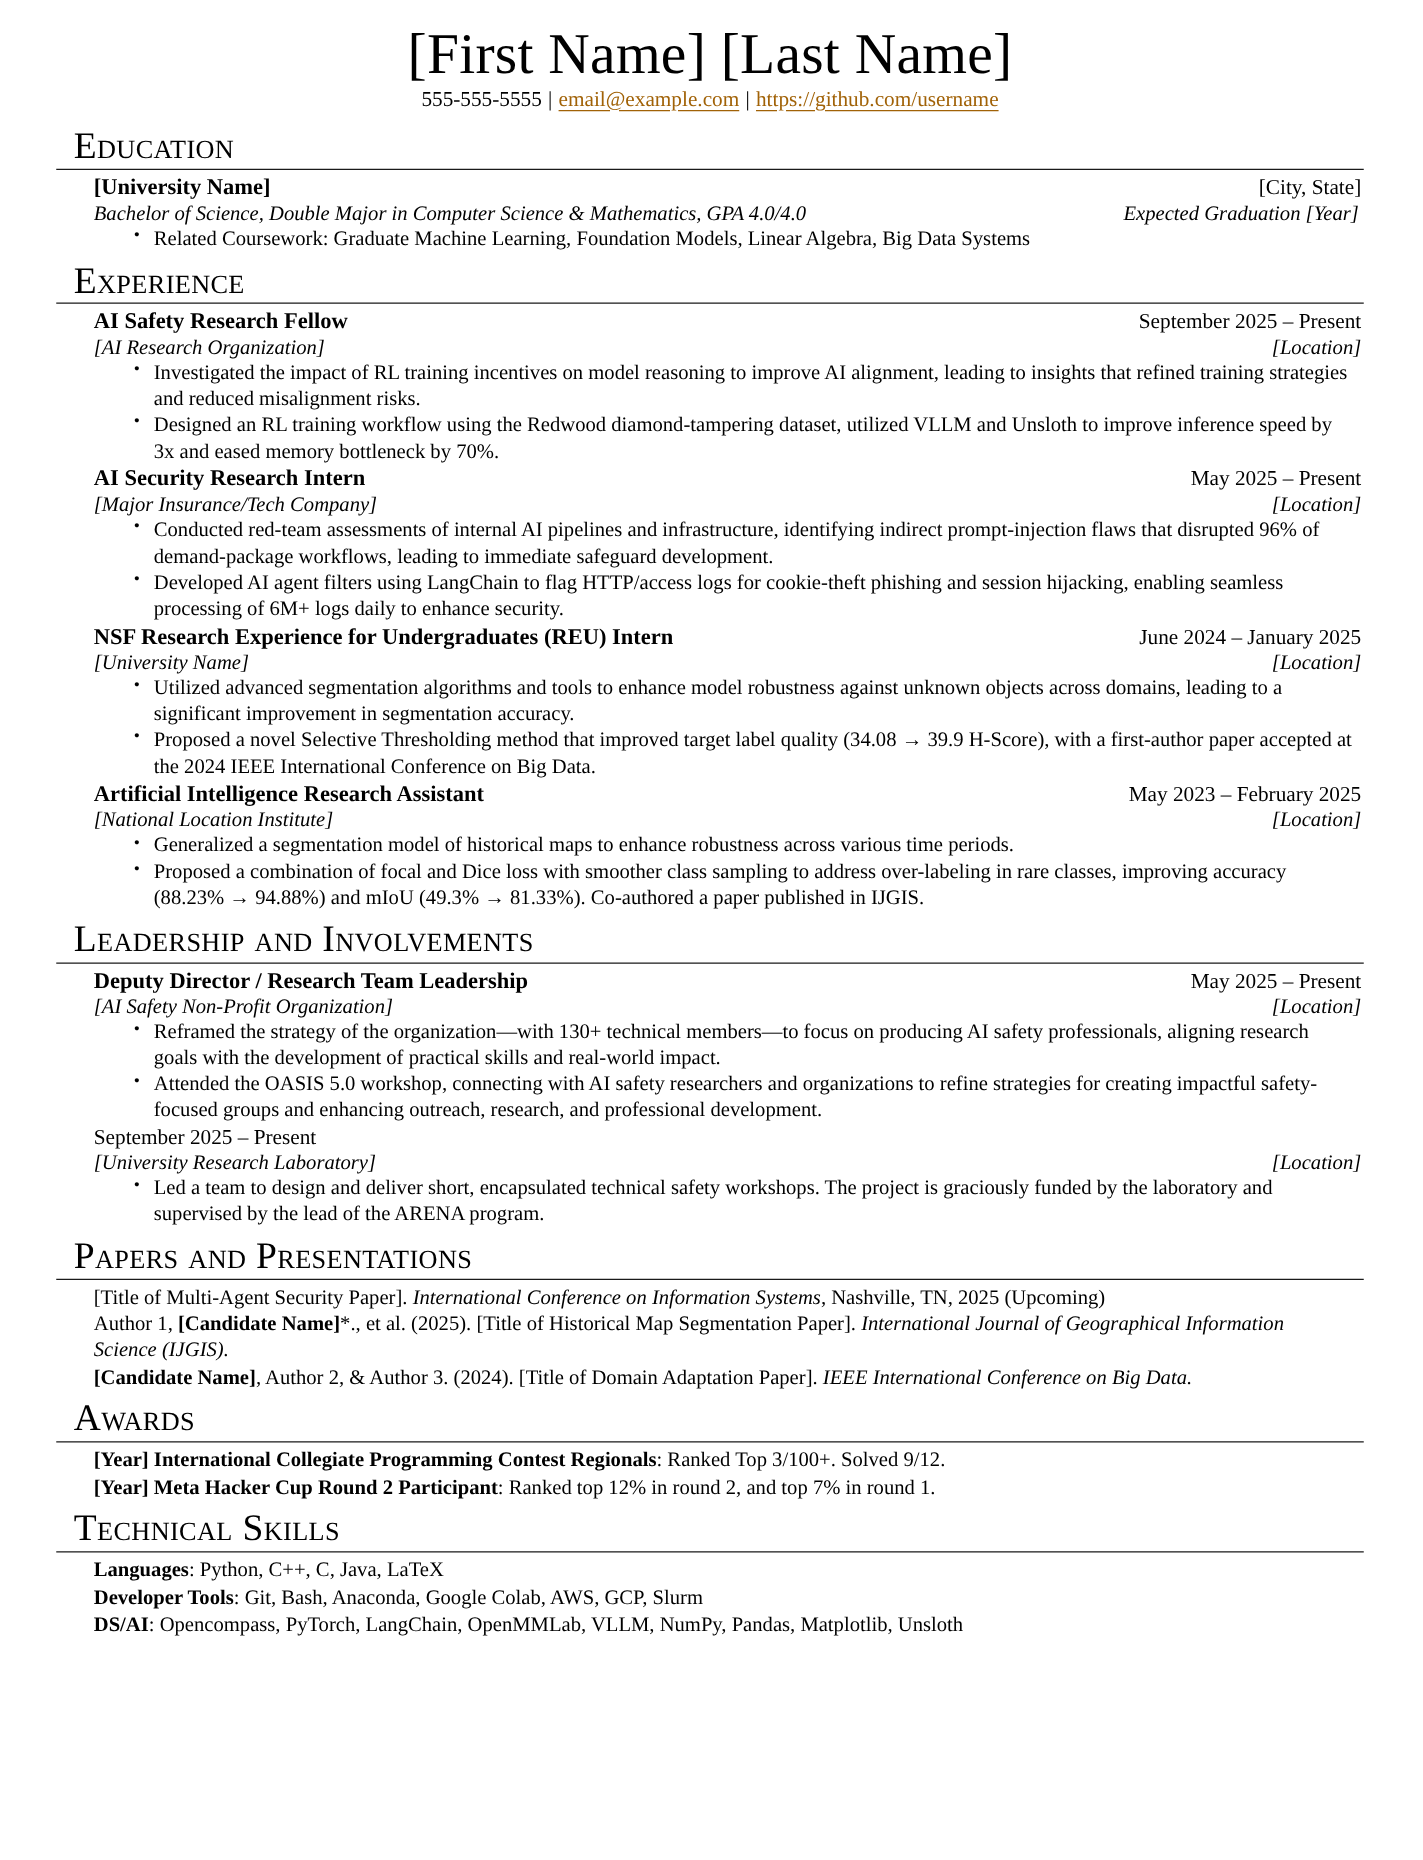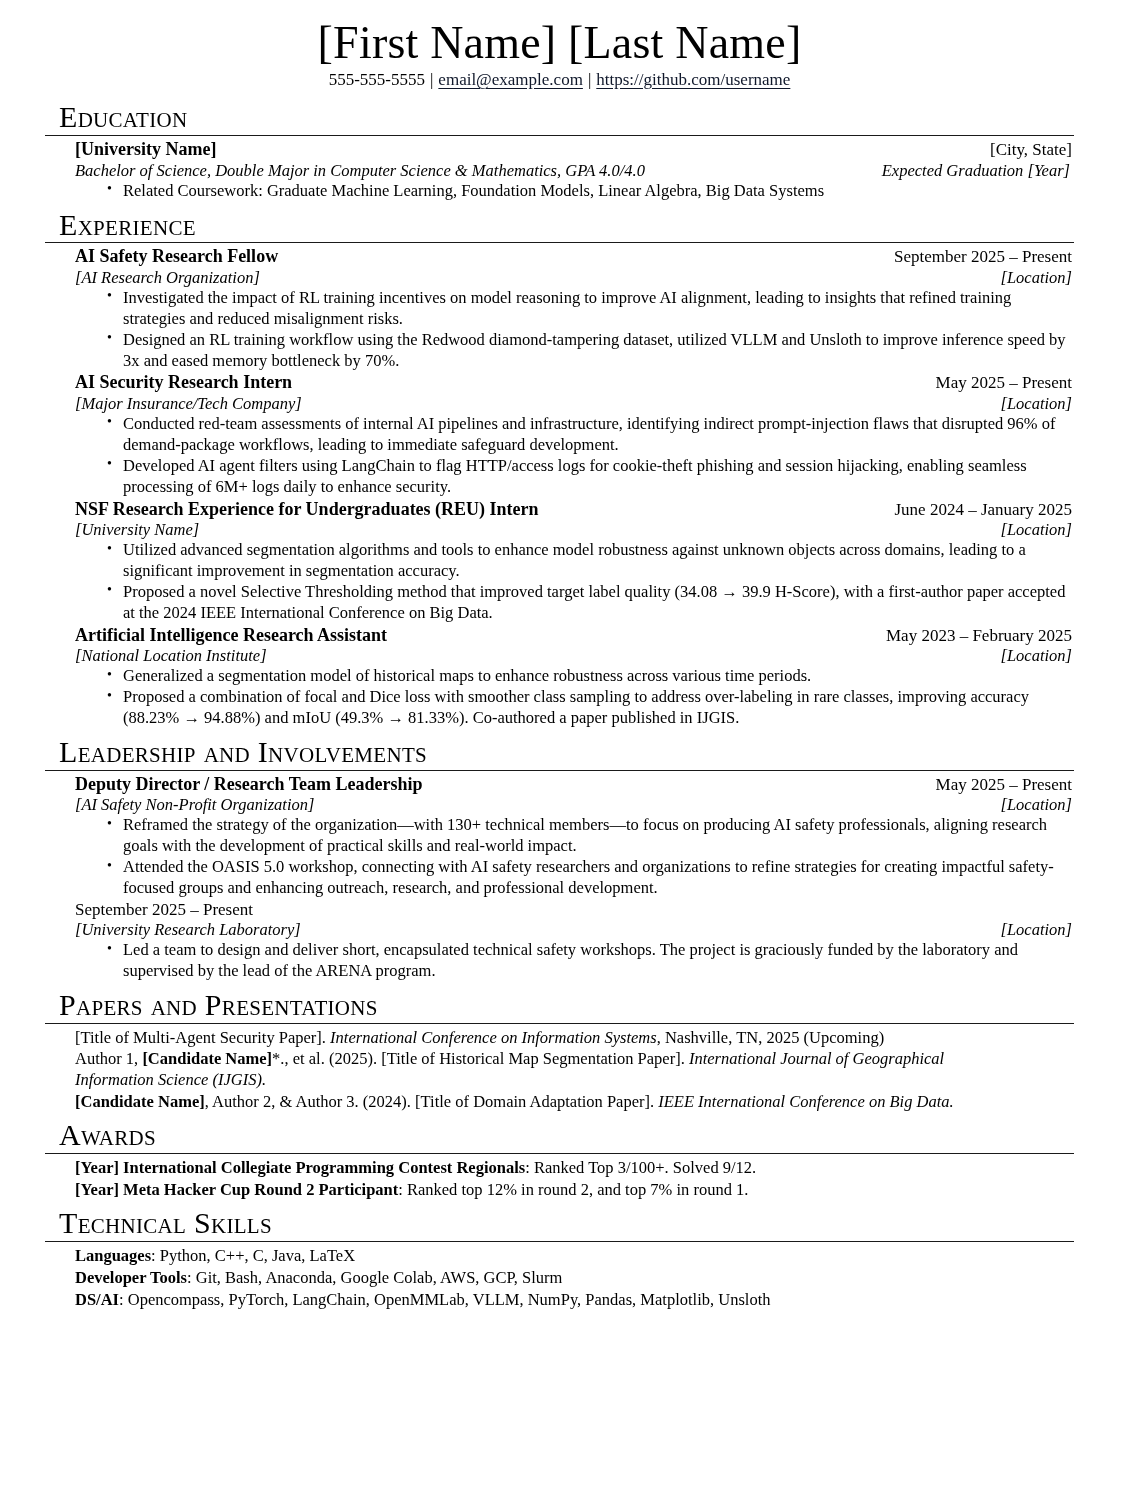--- a/index.html
+++ b/index.html
@@ -13,21 +13,21 @@
     font-family: "Liberation Serif", "DejaVu Serif", serif;
     color: #000000;
     font-size: 16.5px;
     line-height: 1.22;
     overflow: hidden;
   }
   .page {
     width: 1138px;
     height: 1488px;
     box-sizing: border-box;
-    padding: 14px 64px 0 45px;
+    padding: 14px 47px 0 45px;
     position: relative;
   }
 
   
   .name {
     text-align: center;
     font-size: 46px;
     line-height: 1.08;
     letter-spacing: 0.2px;
     margin: 4px 0 2px 0;
@@ -35,21 +35,21 @@
     font-family: "Liberation Serif", "DejaVu Serif", serif;
   }
   .contact {
     text-align: center;
     font-size: 17px;
     margin: 0 0 10px 0;
     white-space: nowrap;
   }
   .contact .sep { padding: 0 5px; }
   .contact a, .contact .link {
-    color: #0f172a;
+    color: #a16207;
     text-decoration: underline;
     text-underline-offset: 2.5px;
   }
 
   
   .section-head {
     font-size: 30px;
     font-variant: small-caps;
     letter-spacing: 0.3px;
     line-height: 1.12;

